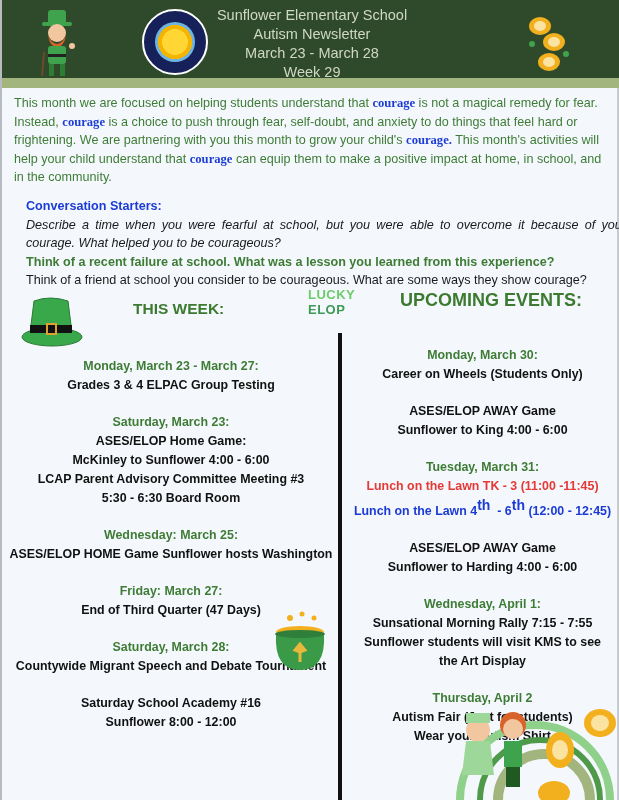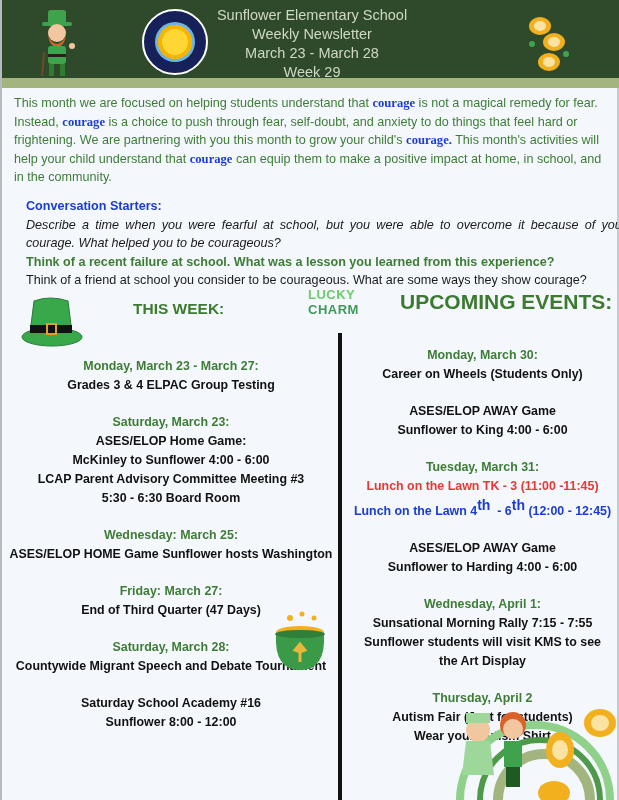--- a/index.html
+++ b/index.html
@@ -23,21 +23,21 @@
   .starters .head { color: #1b3bd4; font-weight: bold; }
   .starters .q1 { text-align: justify; text-align-last: left; font-style: italic; }
   .starters .q2 { color: #3e7c35; font-weight: bold; }
 
   
   .hat { position: absolute; left: 18px; top: 293px; width: 64px; height: 54px; }
   .this-week { position: absolute; left: 131px; top: 300px; font-family: "Liberation Sans", sans-serif; font-weight: bold; font-size: 15.5px; color: #3b7a2f; }
   .lucky { position: absolute; left: 306px; top: 287px; width: 70px; text-align: left; font-family: "Liberation Sans", sans-serif; font-weight: 900; font-size: 13px; line-height: 15px; }
   .lucky .l1 { color: #6ccb6a; letter-spacing: 0.5px; }
   .lucky .l2 { color: #3e9a55; letter-spacing: 0.5px; }
-  .upcoming { position: absolute; left: 398px; top: 290px; font-family: "Liberation Sans", sans-serif; font-weight: bold; font-size: 21px; color: #3b7a2f; }
+  .upcoming { position: absolute; left: 398px; top: 290px; font-family: "Liberation Sans", sans-serif; font-weight: bold; font-size: 18px; color: #3b7a2f; }
 
   .divider { position: absolute; left: 336px; top: 333px; width: 4px; height: 467px; background: #111; }
 
   
   .col { position: absolute; text-align: center; font-family: "Liberation Sans", sans-serif; font-weight: bold; font-size: 12.4px; line-height: 19px; color: #111; }
   .col-left { left: 2px; width: 334px; top: 357px; }
   .col-right { left: 342px; width: 277px; top: 346px; }
   .ev { margin-bottom: 18px; }
   .ev .date { color: #3e7c35; }
   .ev .red { color: #e53935; }
@@ -63,21 +63,21 @@
       <rect x="13" y="56" width="5" height="12" fill="#2e7d32"></rect>
       <rect x="24" y="56" width="5" height="12" fill="#2e7d32"></rect>
       <line x1="8" y1="44" x2="6" y2="68" stroke="#6b4b2a" stroke-width="2"></line>
       <circle cx="36" cy="38" r="3" fill="#f2c7a0"></circle>
     </svg>
     <div class="logo">
       <div class="logo-inner"></div>
     </div>
     <div class="title-block">
       <div>Sunflower Elementary School</div>
-      <div>Weekly Newsletter</div>
+      <div>Autism Newsletter</div>
       <div>March 23 - March 28</div>
       <div>Week 29</div>
     </div>
     <svg class="coins" viewBox="0 0 52 60">
       <ellipse cx="16" cy="12" rx="11" ry="9" fill="#f2b01e"></ellipse>
       <ellipse cx="16" cy="12" rx="6" ry="5" fill="#fbe3a2"></ellipse>
       <ellipse cx="30" cy="28" rx="11" ry="9" fill="#f2b01e"></ellipse>
       <ellipse cx="30" cy="28" rx="6" ry="5" fill="#fbe3a2"></ellipse>
       <ellipse cx="25" cy="48" rx="11" ry="9" fill="#f2b01e"></ellipse>
       <ellipse cx="25" cy="48" rx="6" ry="5" fill="#fbe3a2"></ellipse>
@@ -98,21 +98,21 @@
 
   <svg class="hat" viewBox="0 0 64 54">
     <path d="M14 8 Q30 2 48 8 L52 40 L10 40 Z" fill="#38a84a" stroke="#2a7a36" stroke-width="1"></path>
     <ellipse cx="32" cy="44" rx="30" ry="9" fill="#38a84a" stroke="#2a7a36" stroke-width="1"></ellipse>
     <rect x="10" y="32" width="42" height="8" fill="#111"></rect>
     <rect x="27" y="31" width="9" height="10" fill="none" stroke="#e0a030" stroke-width="2"></rect>
   </svg>
   <div class="this-week">THIS WEEK:</div>
   <div class="lucky">
     <div class="l1">LUCKY</div>
-    <div class="l2">CHARM</div>
+    <div class="l2">ELOP</div>
   </div>
   <div class="upcoming">UPCOMING EVENTS:</div>
 
   <div class="divider"></div>
 
   <div class="col col-left">
     <div class="ev">
       <div class="date">Monday, March 23 - March 27:</div>
       <div>Grades 3 &amp; 4 ELPAC Group Testing</div>
     </div>

